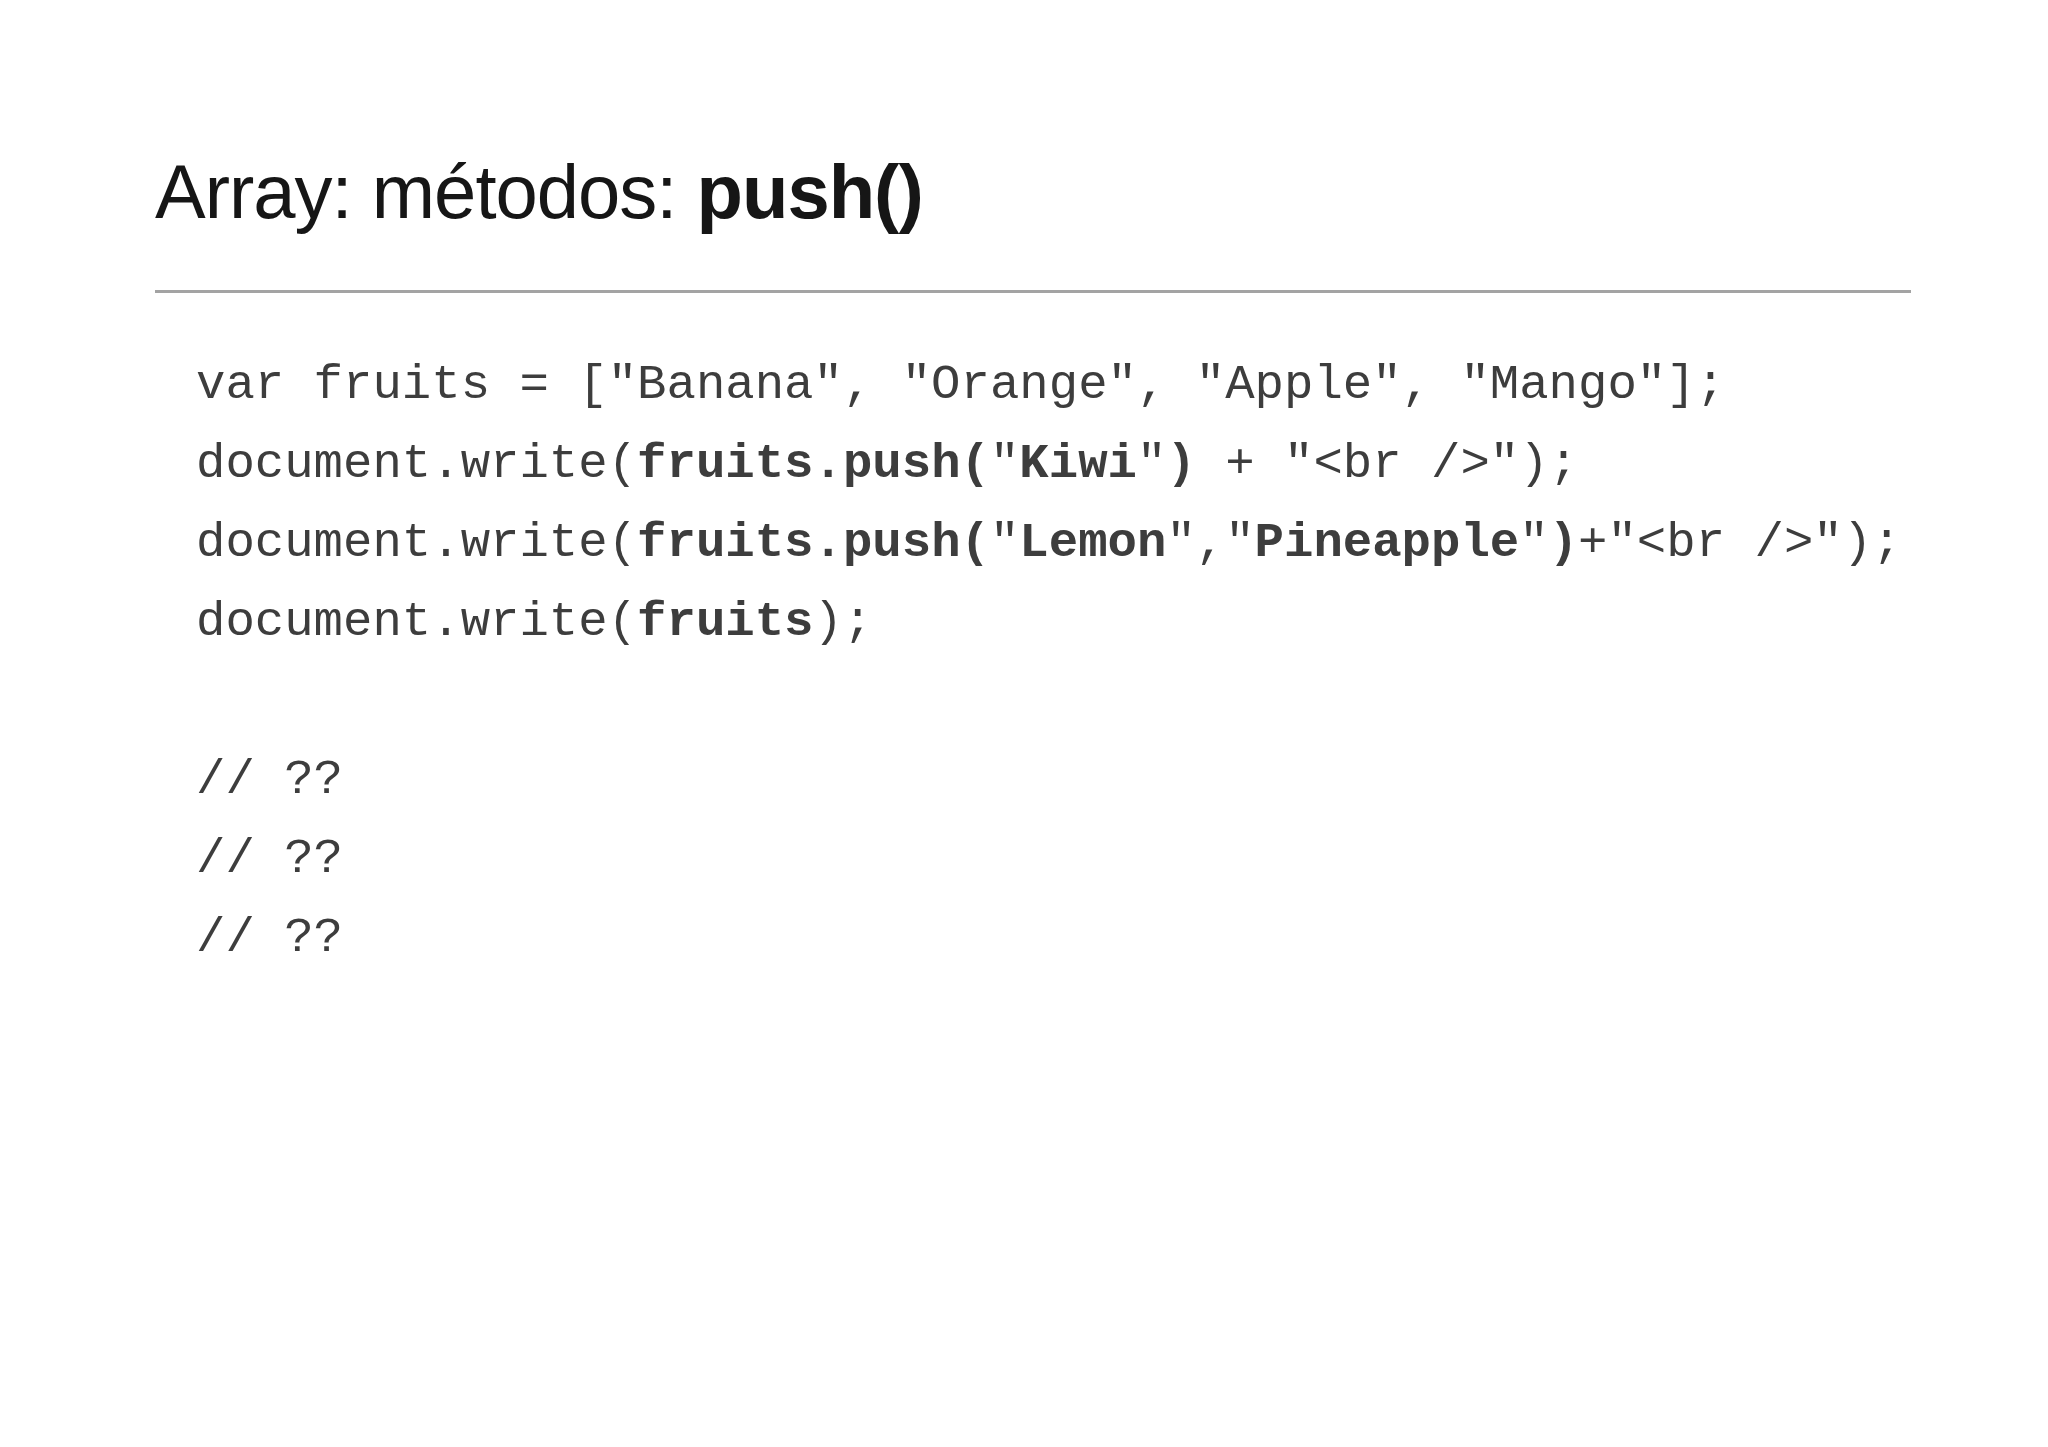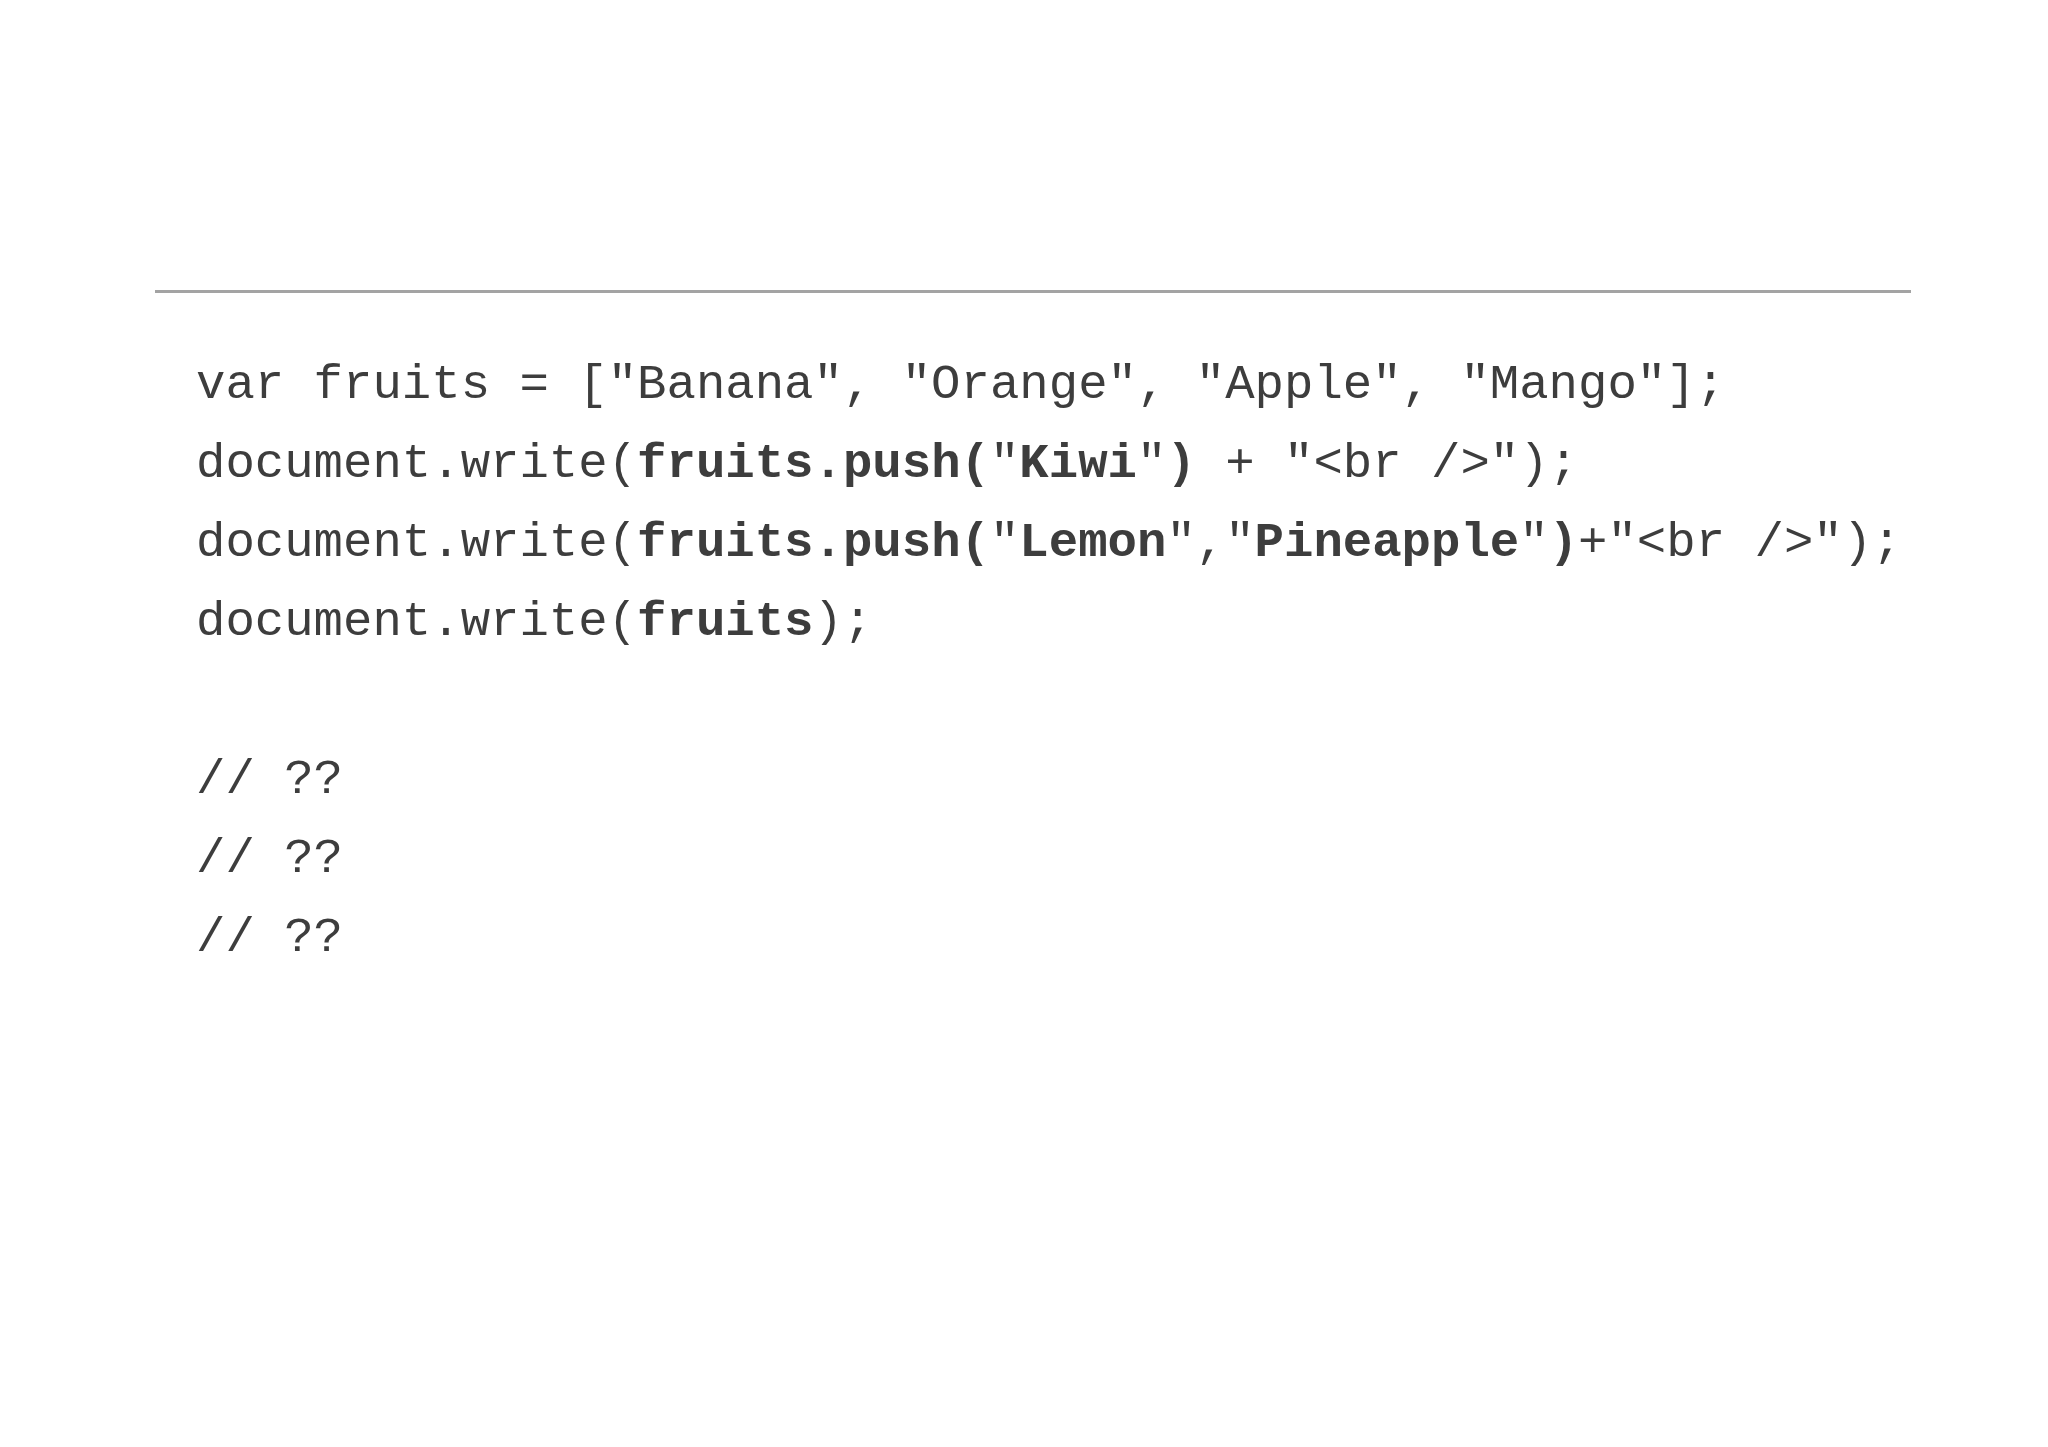--- a/index.html
+++ b/index.html
@@ -54,18 +54,19 @@
     white-space:pre;
   }
   .code-line{white-space:pre;}
   .code-line .bold{font-weight:700;text-align:right;}
 </style>
 </head>
 <body>
 
 <div class="slide">
 
+  <h1 class="slide-title"><span>Array: métodos: </span><span class="bold">push()</span></h1>
 
   <hr class="title-rule">
 
   <div class="code-block"><div class="code-line"><span>var fruits = ["Banana", "Orange", "Apple", "Mango"];</span></div><div class="code-line"><span>document.write(</span><span class="bold">fruits.push(</span><span>"</span><span class="bold">Kiwi</span><span>"</span><span class="bold">)</span><span> + "&lt;br /&gt;");</span></div><div class="code-line"><span>document.write(</span><span class="bold">fruits.push(</span><span>"</span><span class="bold">Lemon</span><span>","</span><span class="bold">Pineapple</span><span>"</span><span class="bold">)</span><span>+"&lt;br /&gt;");</span></div><div class="code-line"><span>document.write(</span><span class="bold">fruits</span><span>);</span></div><div class="code-line">&nbsp;</div><div class="code-line"><span>// ??</span></div><div class="code-line"><span>// ??</span></div><div class="code-line"><span>// ??</span></div></div>
 
 </div>
 
 </body></html>

